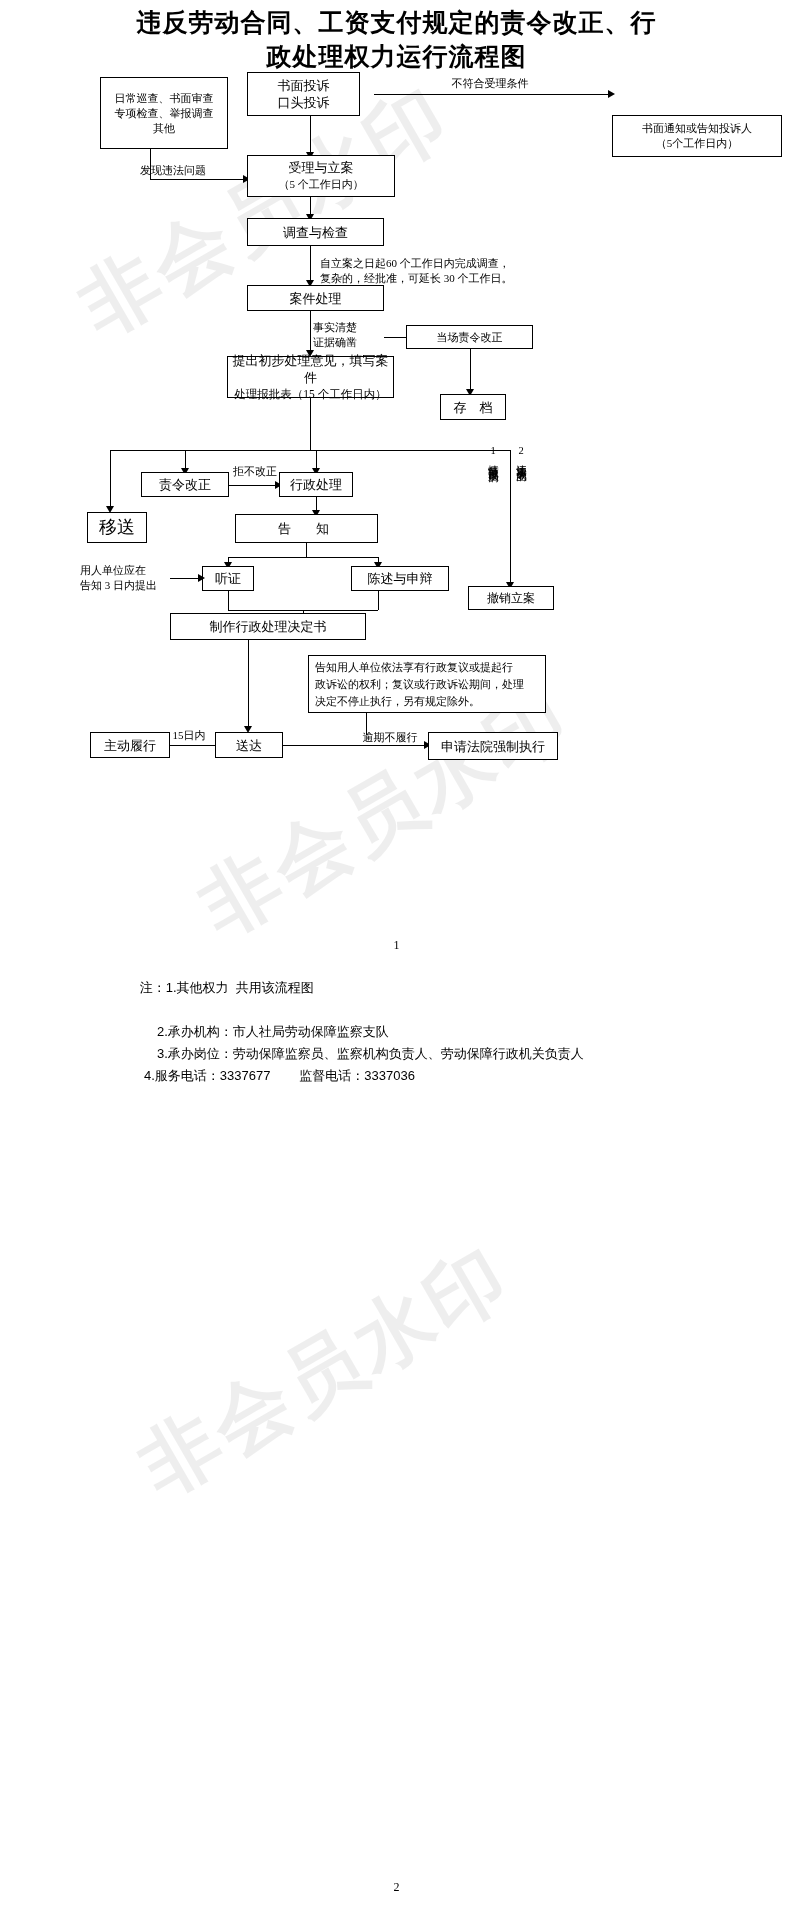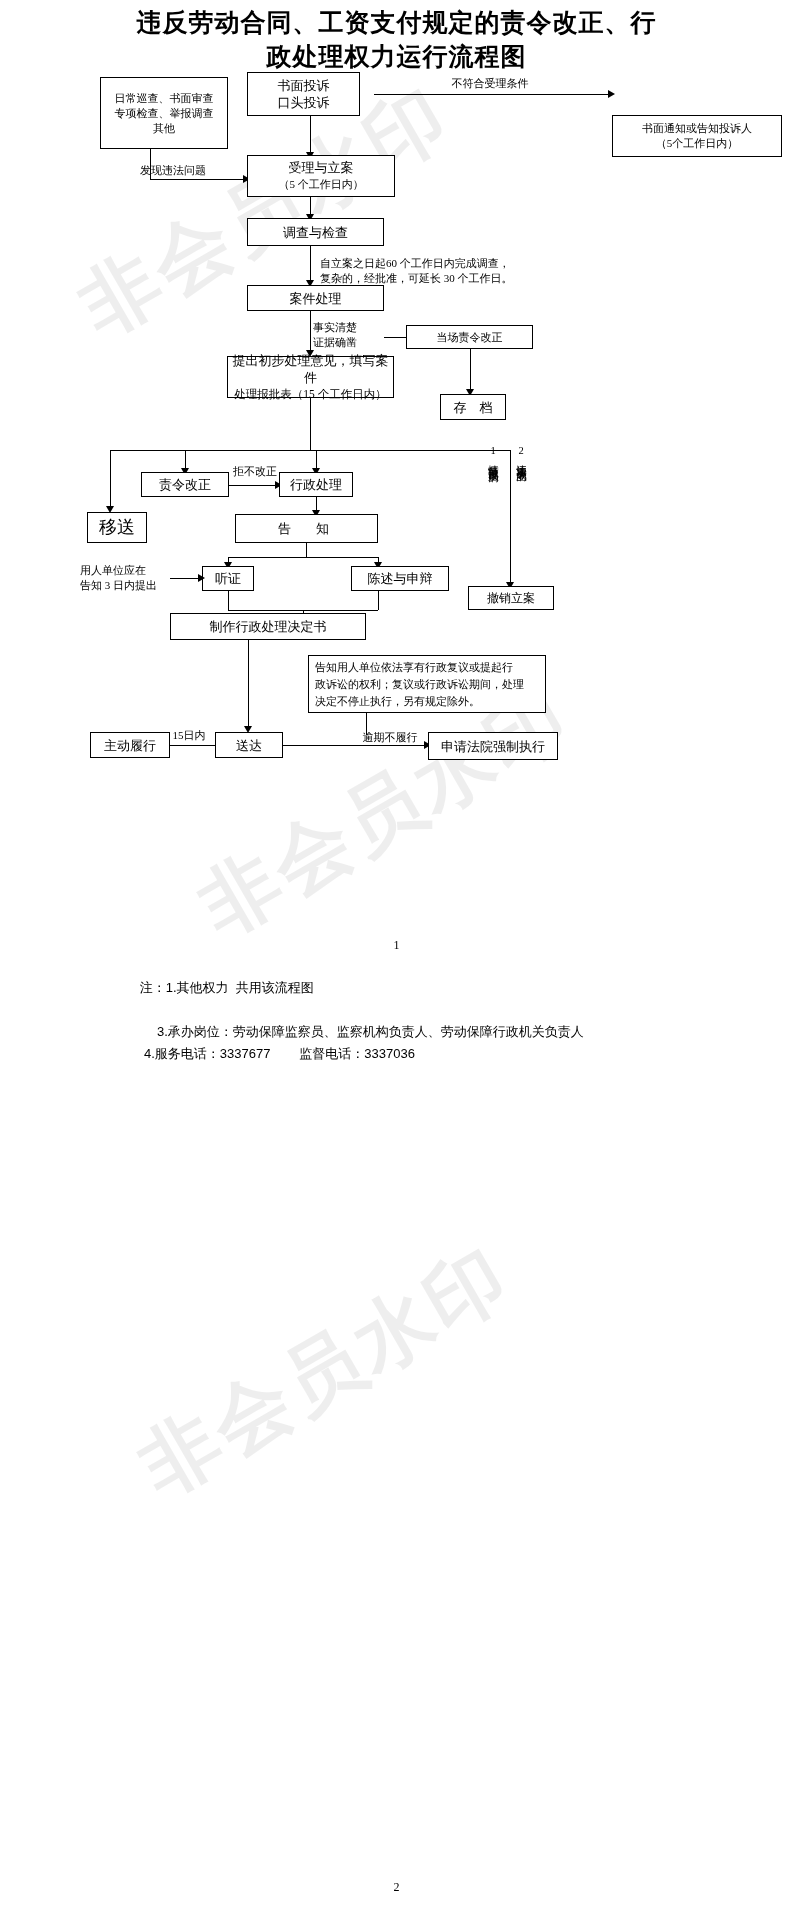--- a/index.html
+++ b/index.html
@@ -247,19 +247,20 @@
   <div class="arrow arr-right" style="left:424px;top:741px;"></div>
   <div class="lbl" style="left:340px;top:730px;width:100px;">逾期不履行</div>
   <div class="box" style="left:428px;top:732px;width:130px;height:28px;">申请法院强制执行</div>
 
   <div class="pagenum pn1">1</div>
 
   <div class="notes">
     <div class="nline">
       <span>注：</span><span>1.其他权力  共用该流程图</span>
     </div>
+    <div class="nline" style="padding-left:39px;">2.承办机构：市人社局劳动保障监察支队</div>
     <div class="nline" style="padding-left:39px;">3.承办岗位：劳动保障监察员、监察机构负责人、劳动保障行政机关负责人</div>
     <div class="nline" style="padding-left:26px;">4.服务电话：3337677        监督电话：3337036</div>
   </div>
 
   <div class="pagenum pn2">2</div>
 
 </div>
 
 </body></html>

